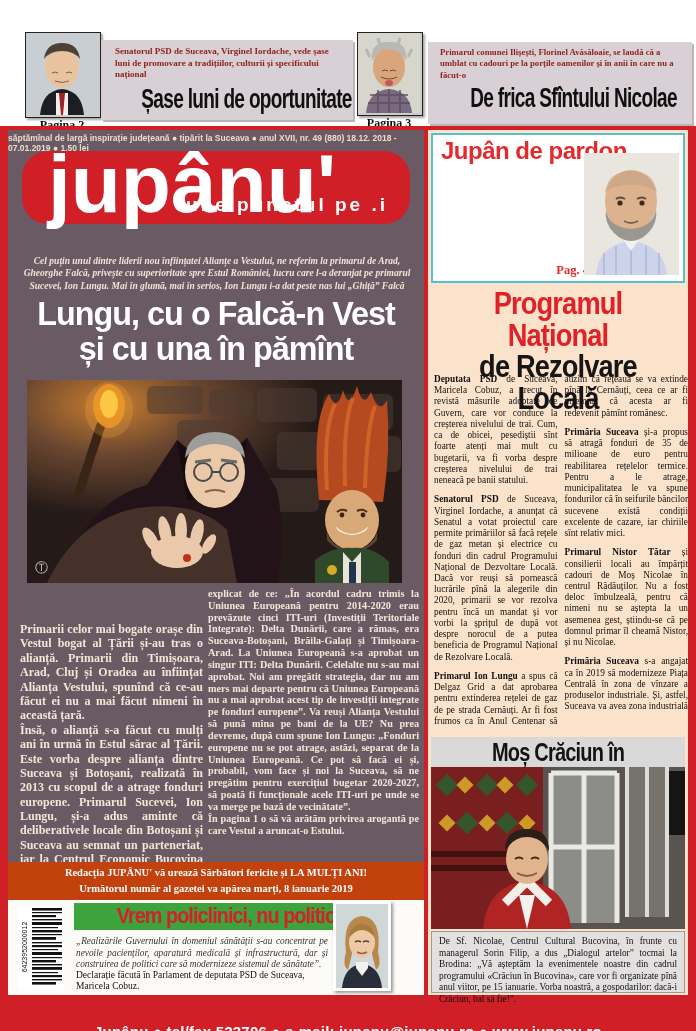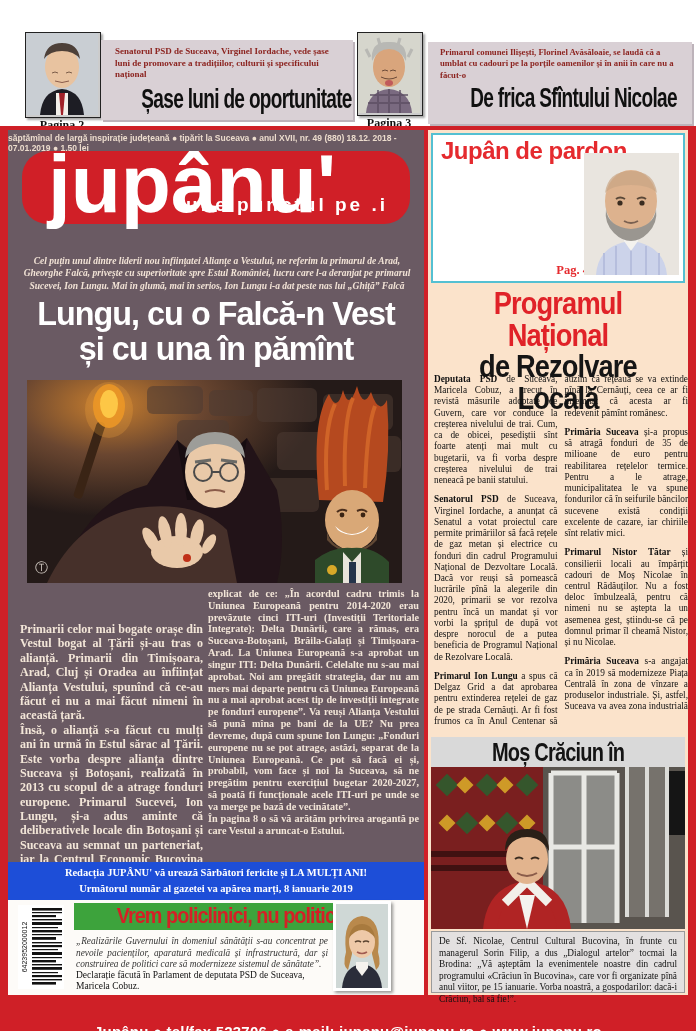--- a/index.html
+++ b/index.html
@@ -37,21 +37,21 @@
                  font-style:italic;font-weight:700;font-size:9.5px;line-height:1.3;}
 
   .main-headline{left:12px;top:296px;width:408px;text-align:center;color:#fff;
                  font-size:34px;line-height:1.04;}
   .main-photo{left:27px;top:380px;width:375px;height:203px;}
   .col-white{color:#f3e6d8;font-weight:700;text-align:justify;overflow:hidden;}
   .col1{left:20px;top:622px;width:183px;height:268px;font-size:12px;line-height:1.2;}
   .col2{left:208px;top:588px;width:211px;height:272px;font-size:10.2px;line-height:1.16;}
   .col-white .para{margin:0;}
 
-  .red-band{left:8px;top:862px;width:416px;height:38px;background:#1d4ed8;color:#fff;
+  .red-band{left:8px;top:862px;width:416px;height:38px;background:#c2410c;color:#fff;
             text-align:center;font-weight:700;font-size:10.5px;line-height:1.55;padding-top:3px;box-sizing:border-box;}
 
   
   .jupan-box{left:431px;top:133px;width:254px;height:150px;background:#fff;border:2px solid #54c0d2;box-sizing:border-box;}
   .jupan-title{position:absolute;left:8px;top:2px;color:#e52a2e;font-size:24px;letter-spacing:-.5px;}
   .jupan-body{position:absolute;left:8px;top:36px;width:148px;font-size:10.2px;line-height:1.22;text-align:left;}
   .jupan-page{position:absolute;left:8px;top:128px;width:148px;text-align:right;color:#e52a2e;
               font-weight:700;font-size:12.5px;}
   .jupan-photo{position:absolute;right:4px;top:18px;width:95px;height:122px;}
 
@@ -215,21 +215,21 @@
     </svg>
     <div class="watermark">Ⓣ</div>
   </div>
 
   <div class="abs col-white col1">
       <p class="para">Primarii celor mai bogate orașe din Vestul bogat al Țării și-au tras o alianță. Primarii din Timișoara, Arad, Cluj și Oradea au înființat Alianța Vestului, spunînd că ce-au făcut ei nu a mai făcut nimeni în această țară.</p>
       <p class="para">Însă, o alianță s-a făcut cu mulți ani în urmă în Estul sărac al Țării. Este vorba despre alianța dintre Suceava și Botoșani, realizată în 2013 cu scopul de a atrage fonduri europene. Primarul Sucevei, Ion Lungu, și-a adus aminte că deliberativele locale din Botoșani și Suceava au semnat un parteneriat, iar la Centrul Economic Bucovina de la aeroportul din Salcea a avut loc o ședință la care au participat șefii administrațiilor județene de la vremea respectivă, Florin Țurcanu și Cătălin Nechifor, dumnealui și primarul de la Botoșani, Ovidiu Portariuc. Suceava și Botoșaniul și-au dat mîna în speranța accesării de fonduri în exercițiul bugetar 2012 - 2020, însă nu s-a reușit aducerea nici măcar a unui euro, iar Ion Lungu a</p>
     </div>
   <div class="abs col-white col2">
       <p class="para">explicat de ce: „În acordul cadru trimis la Uniunea Europeană pentru 2014-2020 erau prevăzute cinci ITI-uri (Investiții Teritoriale Integrate): Delta Dunării, care a rămas, era Suceava-Botoșani, Brăila-Galați și Timișoara-Arad. La Uniunea Europeană s-a aprobat un singur ITI: Delta Dunării. Celelalte nu s-au mai aprobat. Noi am pregătit strategia, dar nu am mers mai departe pentru că Uniunea Europeană nu a mai aprobat acest tip de investiții integrate pe fonduri europene”. Va reuși Alianța Vestului să pună mîna pe bani de la UE? Nu prea devreme, după cum spune Ion Lungu: „Fonduri europene nu se pot atrage, astăzi, separat de la Uniunea Europeană. Ce pot să facă ei și, probabil, vom face și noi la Suceava, să ne pregătim pentru exercițiul bugetar 2020-2027, să poată fi funcționale acele ITI-uri pe unde se va merge pe bază de vecinătate”.</p>
-      <p class="para">În pagina 8 o să vă arătăm privirea arogantă pe care Vestul a aruncat-o Estului.</p>
+      <p class="para">În pagina 1 o să vă arătăm privirea arogantă pe care Vestul a aruncat-o Estului.</p>
     </div>
 
   <div class="abs red-band">
     <div>Redacția JUPÂNU' vă urează Sărbători fericite și LA MULȚI ANI!</div>
     <div>Următorul număr al gazetei va apărea marți, 8 ianuarie 2019</div>
   </div>
 
   <div class="abs jupan-box">
     <div class="jupan-title cond">Jupân de pardon</div>
     <div class="jupan-page">Pag. 4</div>

